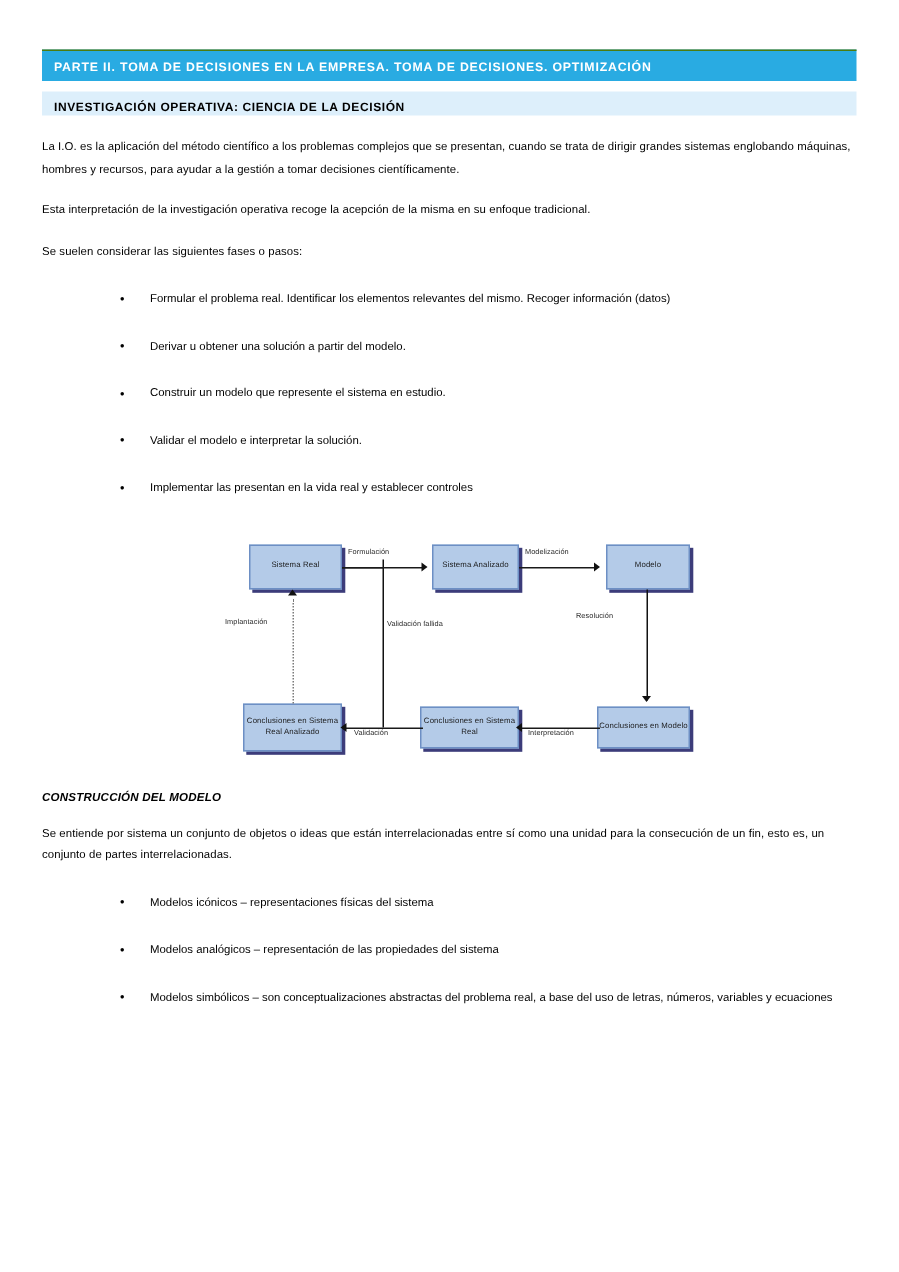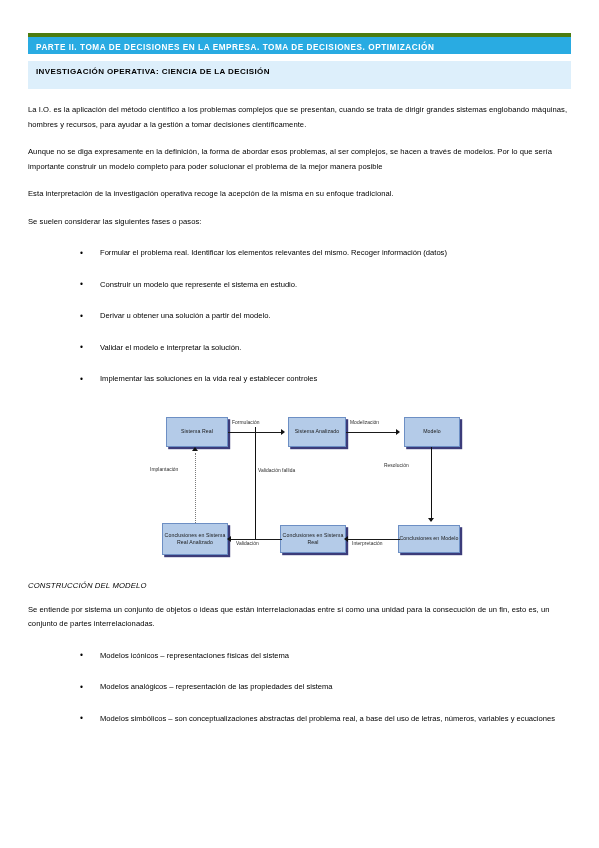--- a/index.html
+++ b/index.html
@@ -28,32 +28,32 @@
     margin-top: 33px;
     background: #29abe2;
     color: #ffffff;
     font-size: 8.2px;
     font-weight: bold;
     letter-spacing: 0.55px;
     padding: 6px 8px 5px 8px;
     box-sizing: border-box;
     height: 21px;
     line-height: 10px;
-    border-top: 4px solid #4d7c0f;
+    border-top: 1px solid #4d7c0f;
   }
   .subbanner {
     margin-top: 7px;
     background: #ddeffb;
     color: #000000;
     font-size: 8px;
     font-weight: bold;
     letter-spacing: 0.4px;
     padding: 6px 8px 5px 8px;
     box-sizing: border-box;
-    height: 28px;
+    height: 16px;
     line-height: 9px;
   }
   .section-head {
     margin-top: 16px;
     color: #49acd9;
     font-size: 8.2px;
     font-weight: normal;
     letter-spacing: 0.9px;
     padding-bottom: 4px;
     border-bottom: 1.4px solid #8ecae4;
@@ -64,21 +64,21 @@
     font-size: 7.6px;
     line-height: 14.5px;
     margin: 13px 0 0 0;
     text-align: left;
     letter-spacing: 0.06px;
   }
   p.lead { margin-top: 14px; }
   .italic-head {
     font-size: 7.7px;
     font-style: italic;
-    font-weight: normal;
+    font-weight: bold;
     margin: 16px 0 0 0;
     letter-spacing: 0.15px;
   }
 
   
   ul.bullets {
     margin: 11px 0 0 0;
     padding: 0 0 0 52px;
     list-style: none;
   }
@@ -171,32 +171,31 @@
 </head>
 <body>
 
 <div class="page">
 
   <div class="banner">PARTE II. TOMA DE DECISIONES EN LA EMPRESA. TOMA DE DECISIONES. OPTIMIZACIÓN</div>
 
   <div class="subbanner">INVESTIGACIÓN OPERATIVA: CIENCIA DE LA DECISIÓN</div>
 
   <p class="body lead">La I.O. es la aplicación del método científico a los problemas complejos que se presentan, cuando se trata de dirigir grandes sistemas englobando máquinas, hombres y recursos, para ayudar a la gestión a tomar decisiones científicamente.</p>
-  <p class="body">Aunque no se diga expresamente en la definición, la forma de abordar esos problemas, al ser complejos, se hacen a través de modelos. Por lo que sería importante construir un modelo completo para poder solucionar el problema de la mejor manera posible</p>
   <p class="body">Esta interpretación de la investigación operativa recoge la acepción de la misma en su enfoque tradicional.</p>
 
 
   <p class="body">Se suelen considerar las siguientes fases o pasos:</p>
 
   <ul class="bullets">
     <li>Formular el problema real. Identificar los elementos relevantes del mismo. Recoger información (datos)</li>
+    <li>Derivar u obtener una solución a partir del modelo.</li>
     <li>Construir un modelo que represente el sistema en estudio.</li>
-    <li>Derivar u obtener una solución a partir del modelo.</li>
     <li>Validar el modelo e interpretar la solución.</li>
-    <li>Implementar las soluciones en la vida real y establecer controles</li>
+    <li>Implementar las presentan en la vida real y establecer controles</li>
   </ul>
 
   <div class="diagram">
 
     <div class="dbox" style="left:26px; top:12px; width:62px; height:30px;">
       <span>Sistema Real</span>
     </div>
 
     <div class="dbox" style="left:148px; top:12px; width:58px; height:30px;">
       <span>Sistema Analizado</span>

